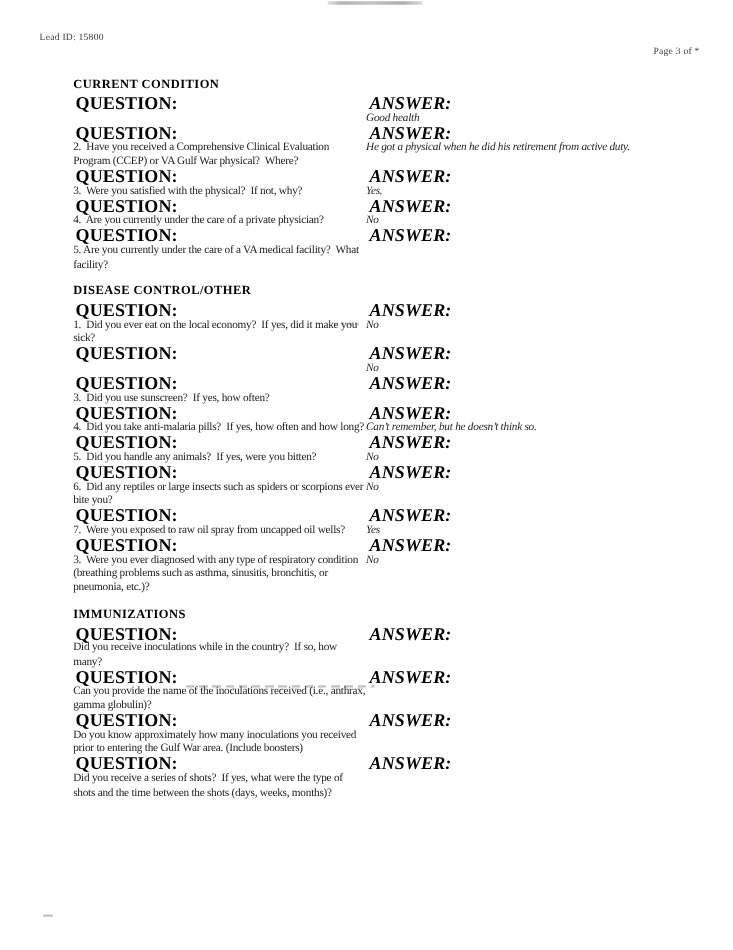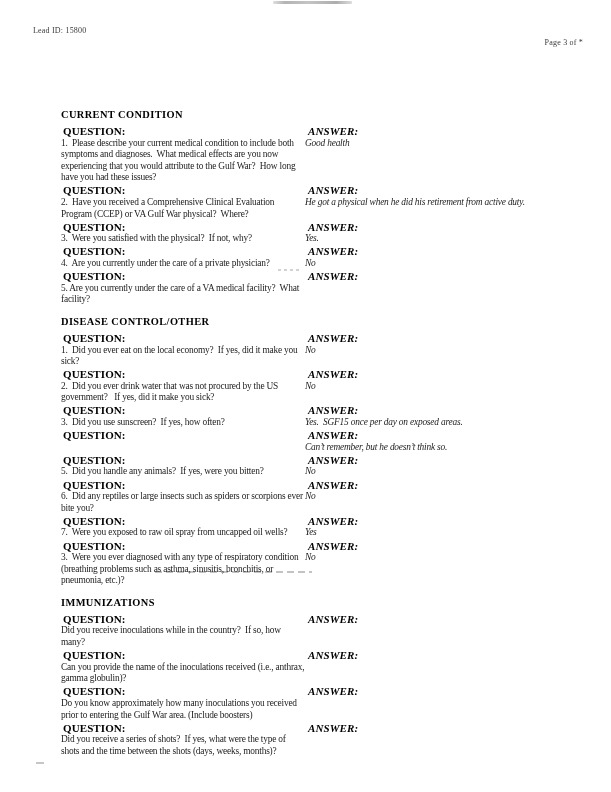--- a/index.html
+++ b/index.html
@@ -34,34 +34,34 @@
   }
   .artifact-dots {
     left: 278px; top: 269px; width: 22px; height: 2px;
     background: repeating-linear-gradient(90deg, #d2d2d2 0 3px, transparent 3px 6px);
   }
   .artifact-bottom-dash {
     left: 36px; top: 762px; width: 8px; height: 2px; background: #c6c6c6;
   }
 
   
-  .content { position: absolute; left: 61px; top: 65px; width: 504px; margin-top: 44px; }
+  .content { position: absolute; left: 61px; top: 65px; width: 504px; }
 
   .section + .section { margin-top: 10px; }
   .section-title {
     font-weight: bold; font-size: 10.4px; line-height: 12px;
     color: #000; letter-spacing: 0.4px; margin-bottom: 5px;
   }
 
   .qa-row { display: flex; margin-top: 1.5px; }
   .q-col { width: 244px; flex: 0 0 244px; }
   .a-col { flex: 1 1 auto; min-width: 0; font-style: italic; }
 
   .qa-label {
-    font-weight: bold; font-size: 11px; line-height: 11.6px;
+    font-weight: bold; font-size: 15px; line-height: 11.6px;
     color: #000; letter-spacing: 0.1px;
   }
   .q-col .qa-label { padding-left: 2px; }
   .a-col .qa-label { padding-left: 3px; }
 
   .qa-text {
     font-size: 9.4px; line-height: 11.6px;
     letter-spacing: -0.2px;
     white-space: pre-wrap;
     color: #1c1c1c;
@@ -79,21 +79,20 @@
 <div class="page-num">Page 3 of  *</div>
 
 <div class="content">
 
   <div class="section">
     <div class="section-title">CURRENT CONDITION</div>
 
     <div class="qa-row">
       <div class="q-col">
         <div class="qa-label">QUESTION:</div>
-        <div class="qa-text">1.  Please describe your current medical condition to include both symptoms and diagnoses.  What medical effects are you now experiencing that you would attribute to the Gulf War?  How long have you had these issues?</div>
       </div>
       <div class="a-col">
         <div class="qa-label">ANSWER:</div>
         <div class="qa-text">Good health</div>
       </div>
     </div>
 
     <div class="qa-row">
       <div class="q-col">
         <div class="qa-label">QUESTION:</div>
@@ -149,42 +148,41 @@
       </div>
       <div class="a-col">
         <div class="qa-label">ANSWER:</div>
         <div class="qa-text">No</div>
       </div>
     </div>
 
     <div class="qa-row">
       <div class="q-col">
         <div class="qa-label">QUESTION:</div>
-        <div class="qa-text">2.  Did you ever drink water that was not procured by the US government?   If yes, did it make you sick?</div>
       </div>
       <div class="a-col">
         <div class="qa-label">ANSWER:</div>
         <div class="qa-text">No</div>
       </div>
     </div>
 
     <div class="qa-row">
       <div class="q-col">
         <div class="qa-label">QUESTION:</div>
         <div class="qa-text">3.  Did you use sunscreen?  If yes, how often?</div>
       </div>
       <div class="a-col">
         <div class="qa-label">ANSWER:</div>
-        <div class="qa-text">Yes.  SGF15 once per day on exposed areas.</div>
-      </div>
-    </div>
-
-    <div class="qa-row">
-      <div class="q-col">
-        <div class="qa-label">QUESTION:</div>
+      </div>
+    </div>
+
+    <div class="qa-row">
+      <div class="q-col">
+        <div class="qa-label">QUESTION:</div>
+        <div class="qa-text">4.  Did you take anti-malaria pills?  If yes, how often and how long?</div>
       </div>
       <div class="a-col">
         <div class="qa-label">ANSWER:</div>
         <div class="qa-text">Can’t remember, but he doesn’t think so.</div>
       </div>
     </div>
 
     <div class="qa-row">
       <div class="q-col">
         <div class="qa-label">QUESTION:</div>

